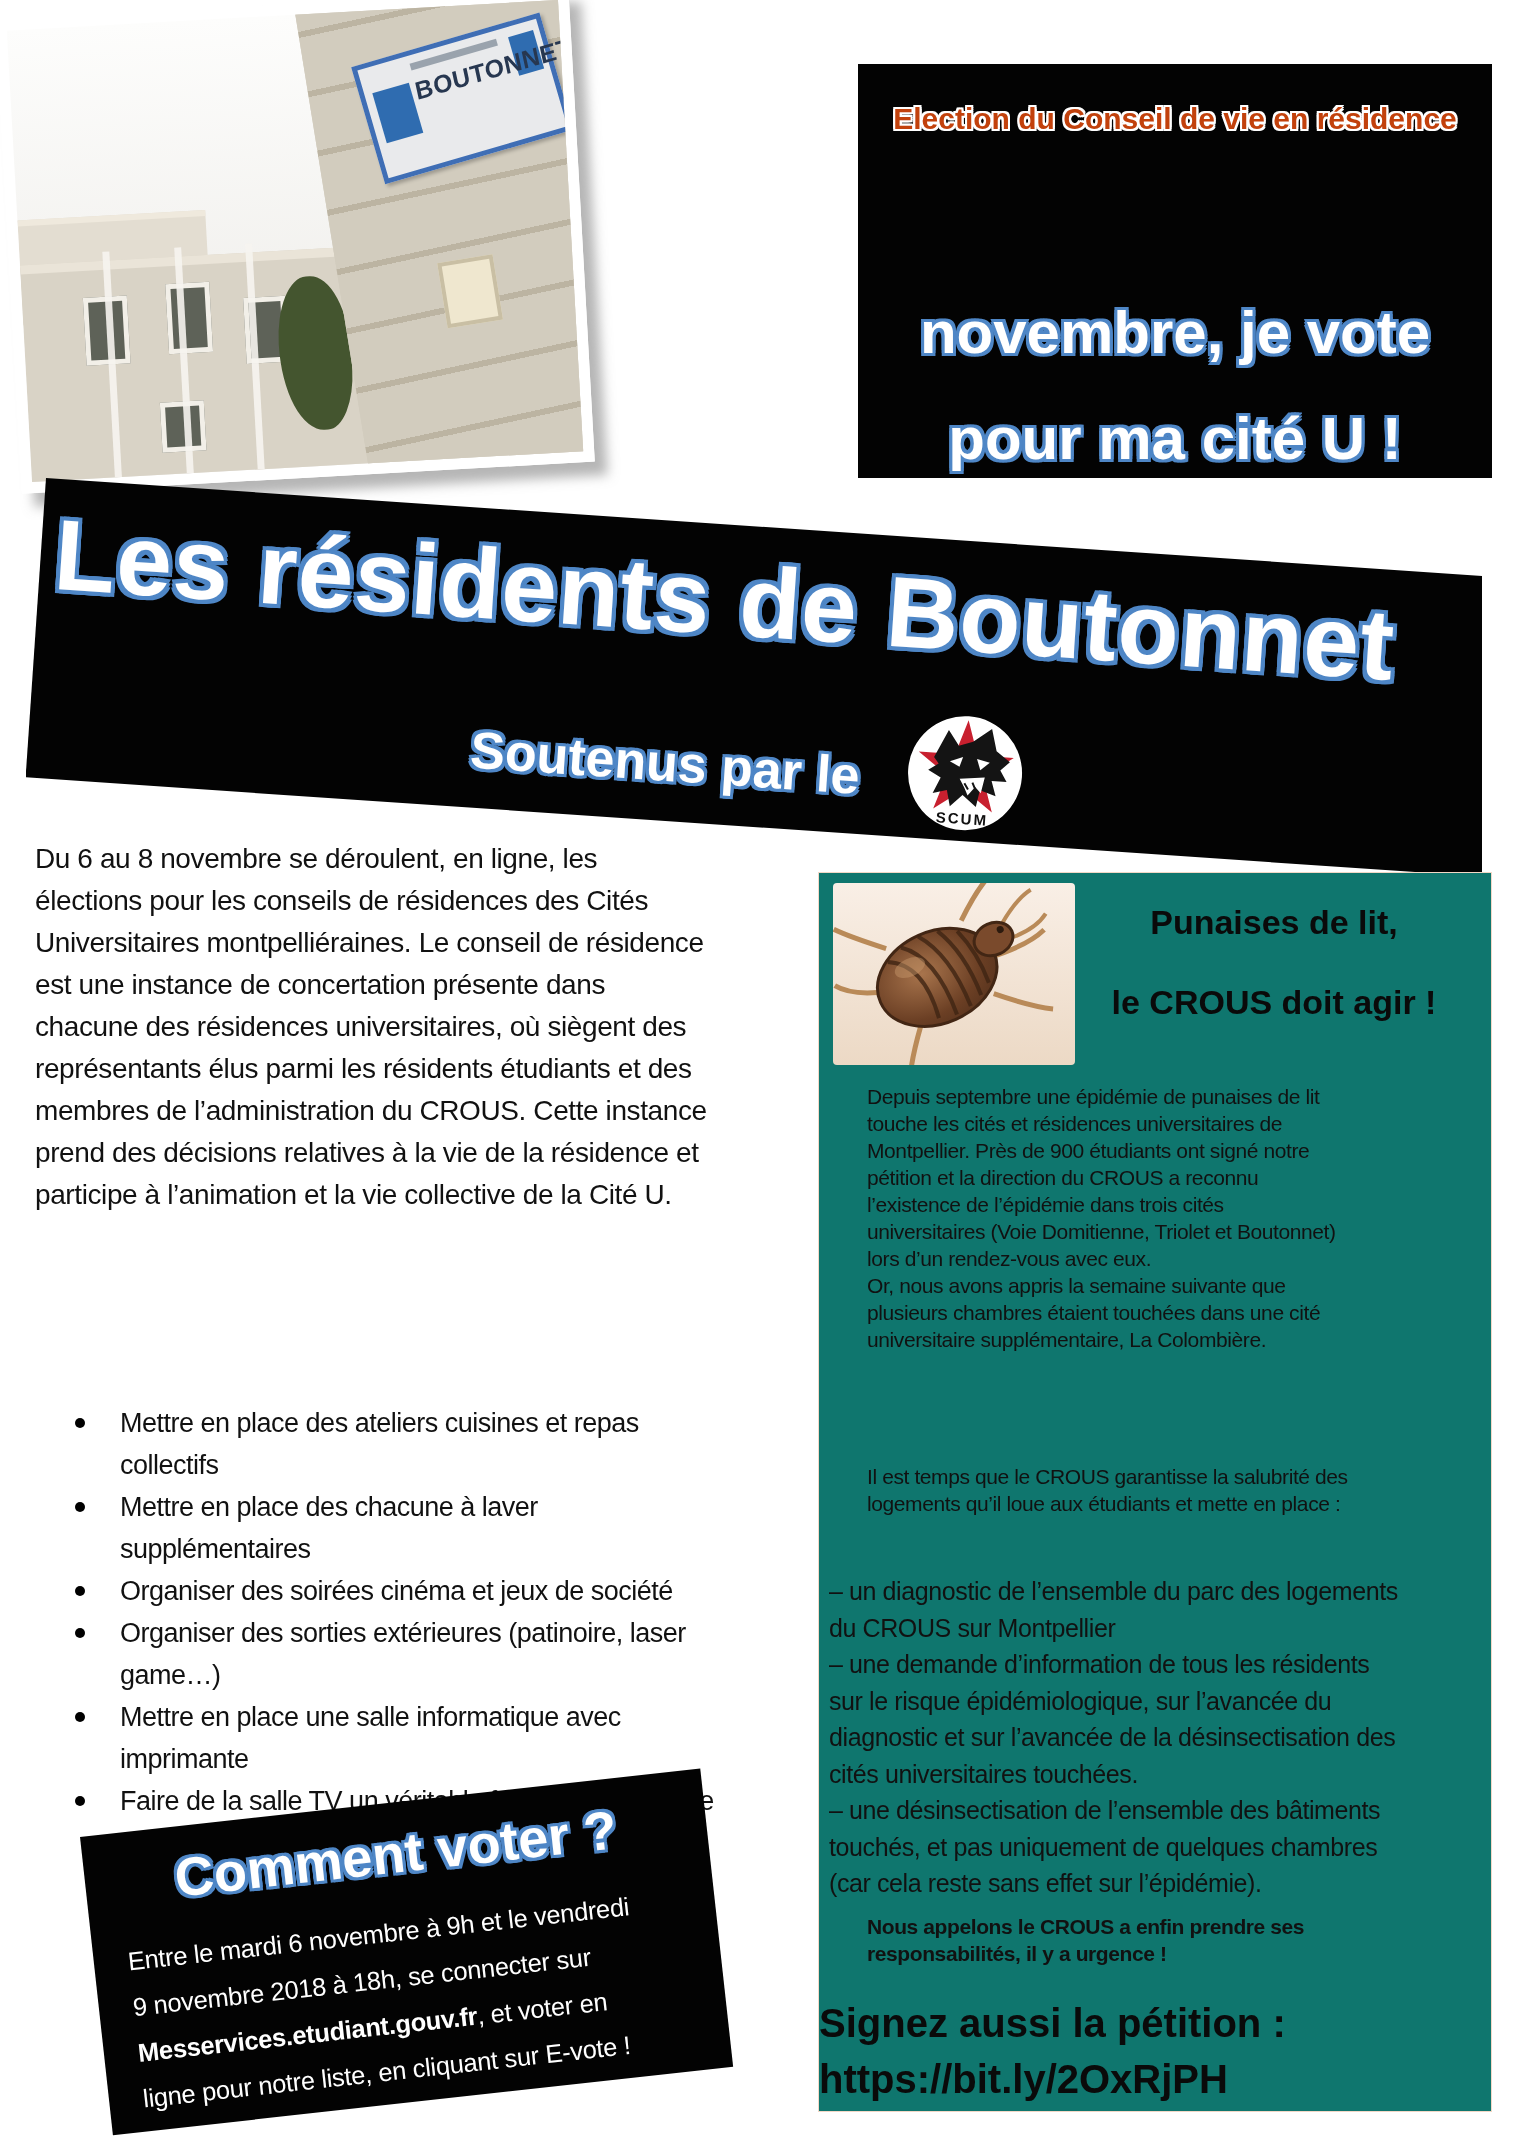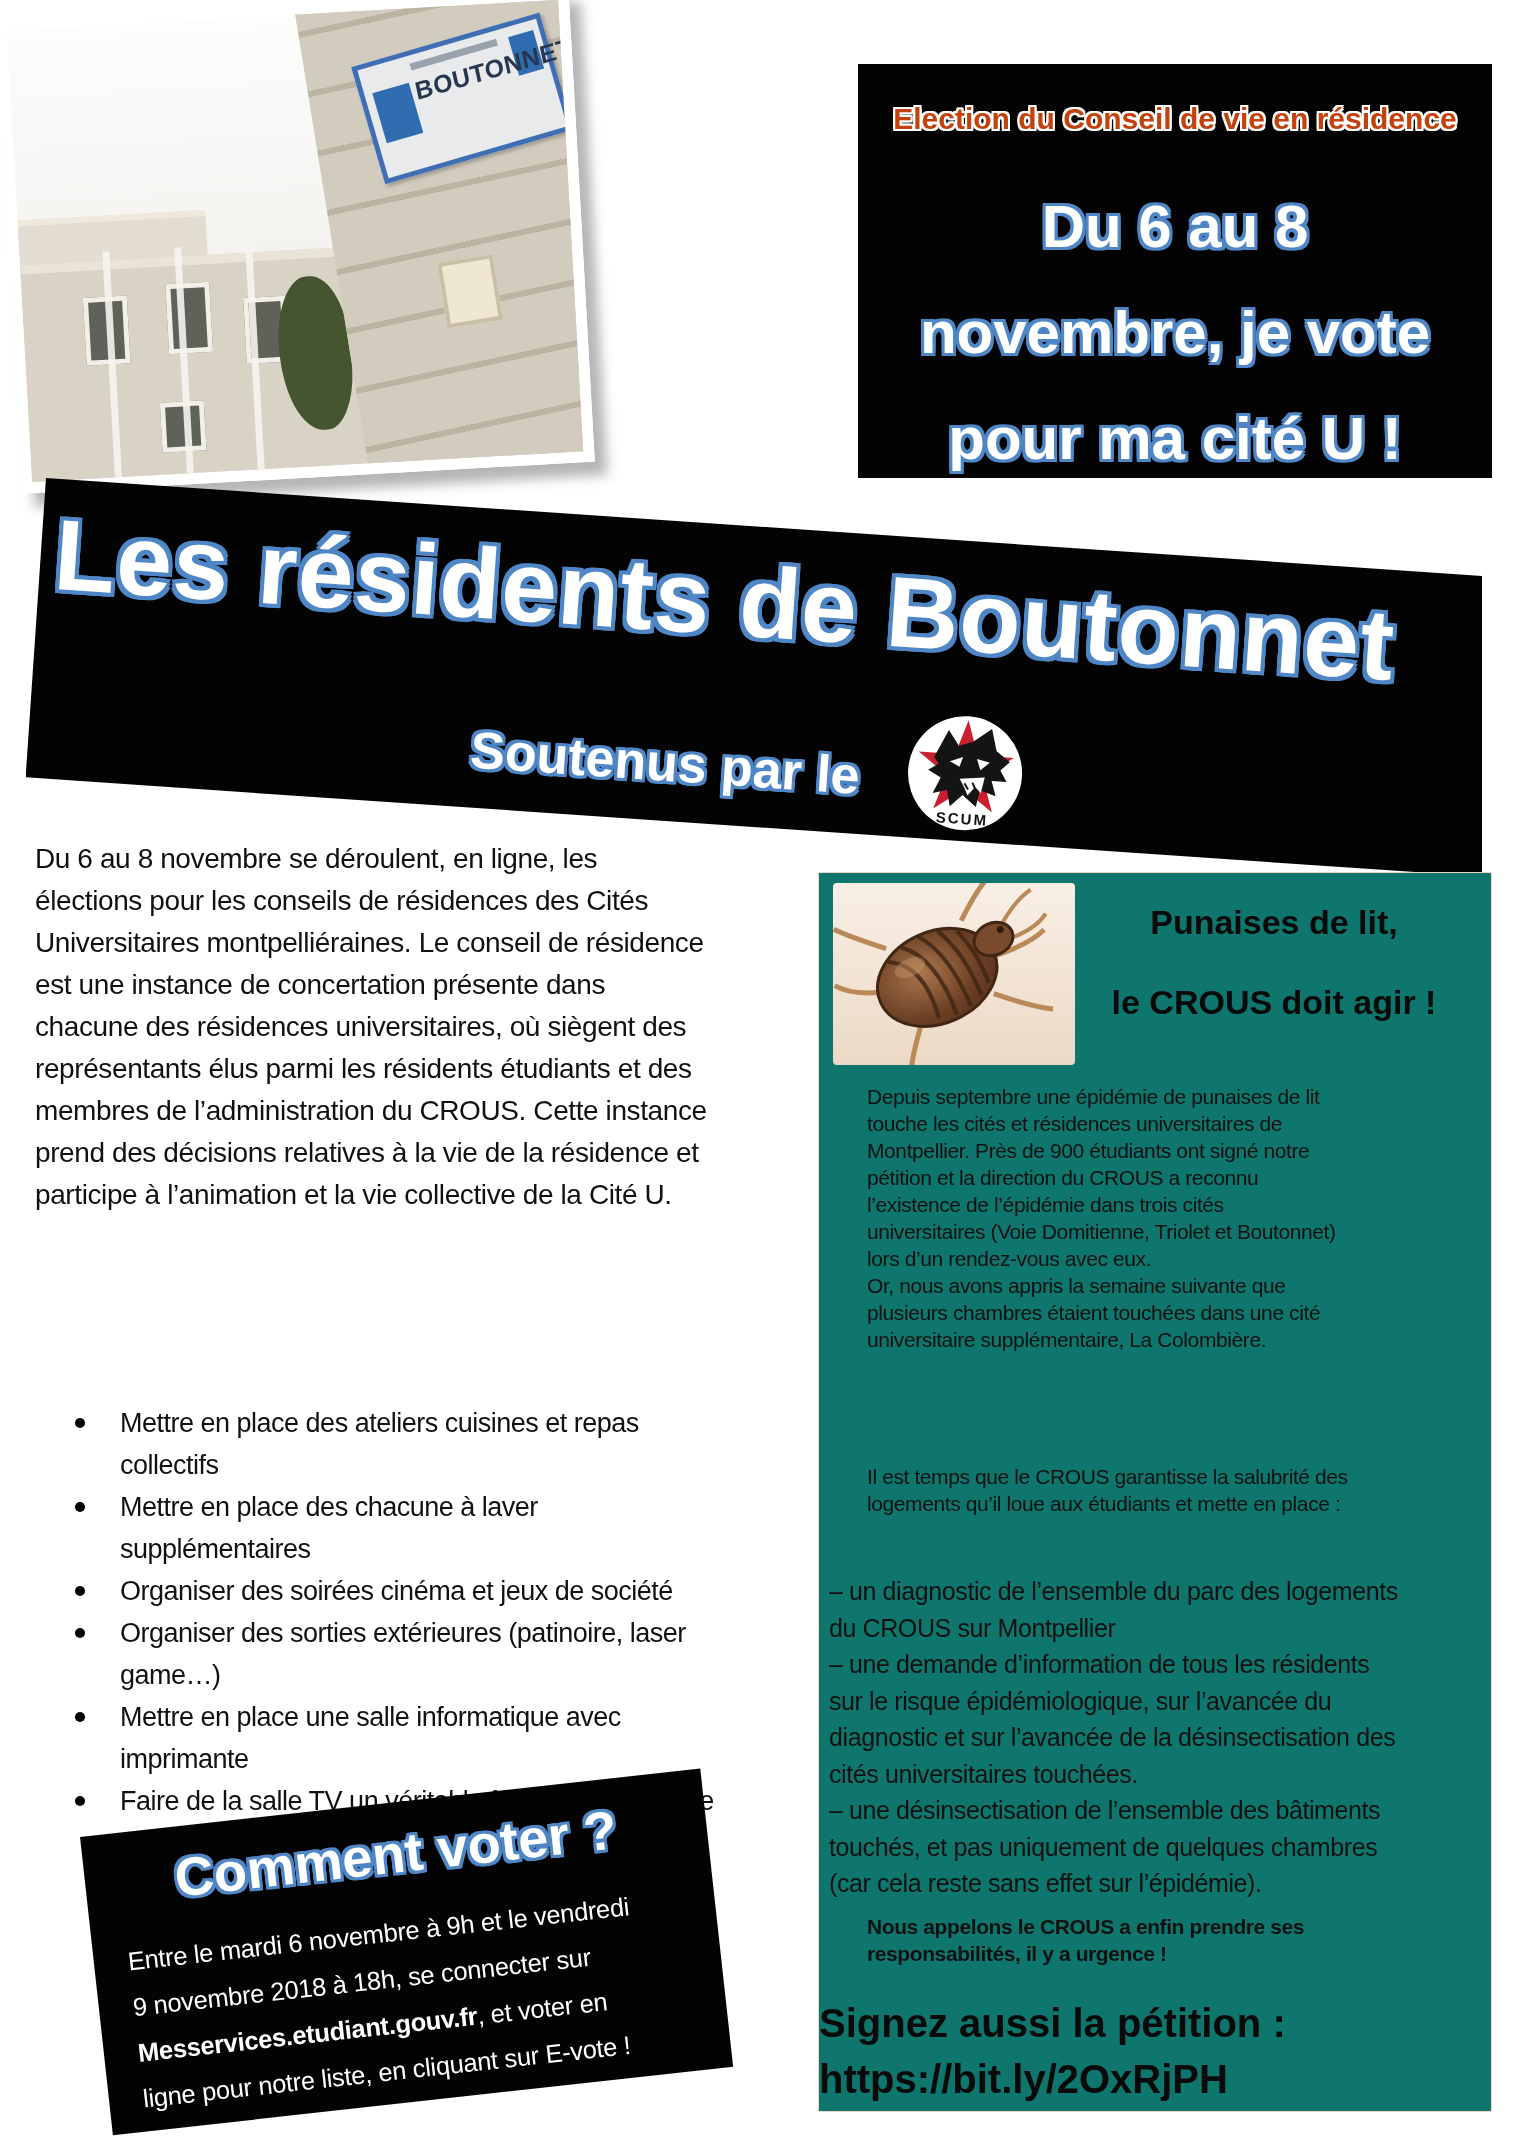--- a/index.html
+++ b/index.html
@@ -122,21 +122,20 @@
         <div class="chip2"></div>
         <div class="tag"></div>
         <div class="ph-sign-text">BOUTONNET</div>
       </div>
       <div class="ph-box"></div>
     </div>
   </div>
 
   <div class="vote-box abs">
     <div class="vb-kicker stroke-white-sm">Election du Conseil de vie en résidence</div>
-    <div class="vb-big vb1 stroke-blue-lg">Du 6 au 8</div>
     <div class="vb-big vb2 stroke-blue-lg">novembre, je vote</div>
     <div class="vb-big vb3 stroke-blue-lg">pour ma cité  U !</div>
   </div>
 
   <div class="banner-clip abs">
     <div class="banner-rot">
       <div class="banner-title stroke-blue-xl">Les résidents de Boutonnet</div>
       <div class="banner-support stroke-blue-lg">Soutenus par le</div>
       <svg class="scum-logo" viewBox="0 0 120 120">
         <circle cx="60" cy="60" r="57" fill="#ffffff"></circle>

